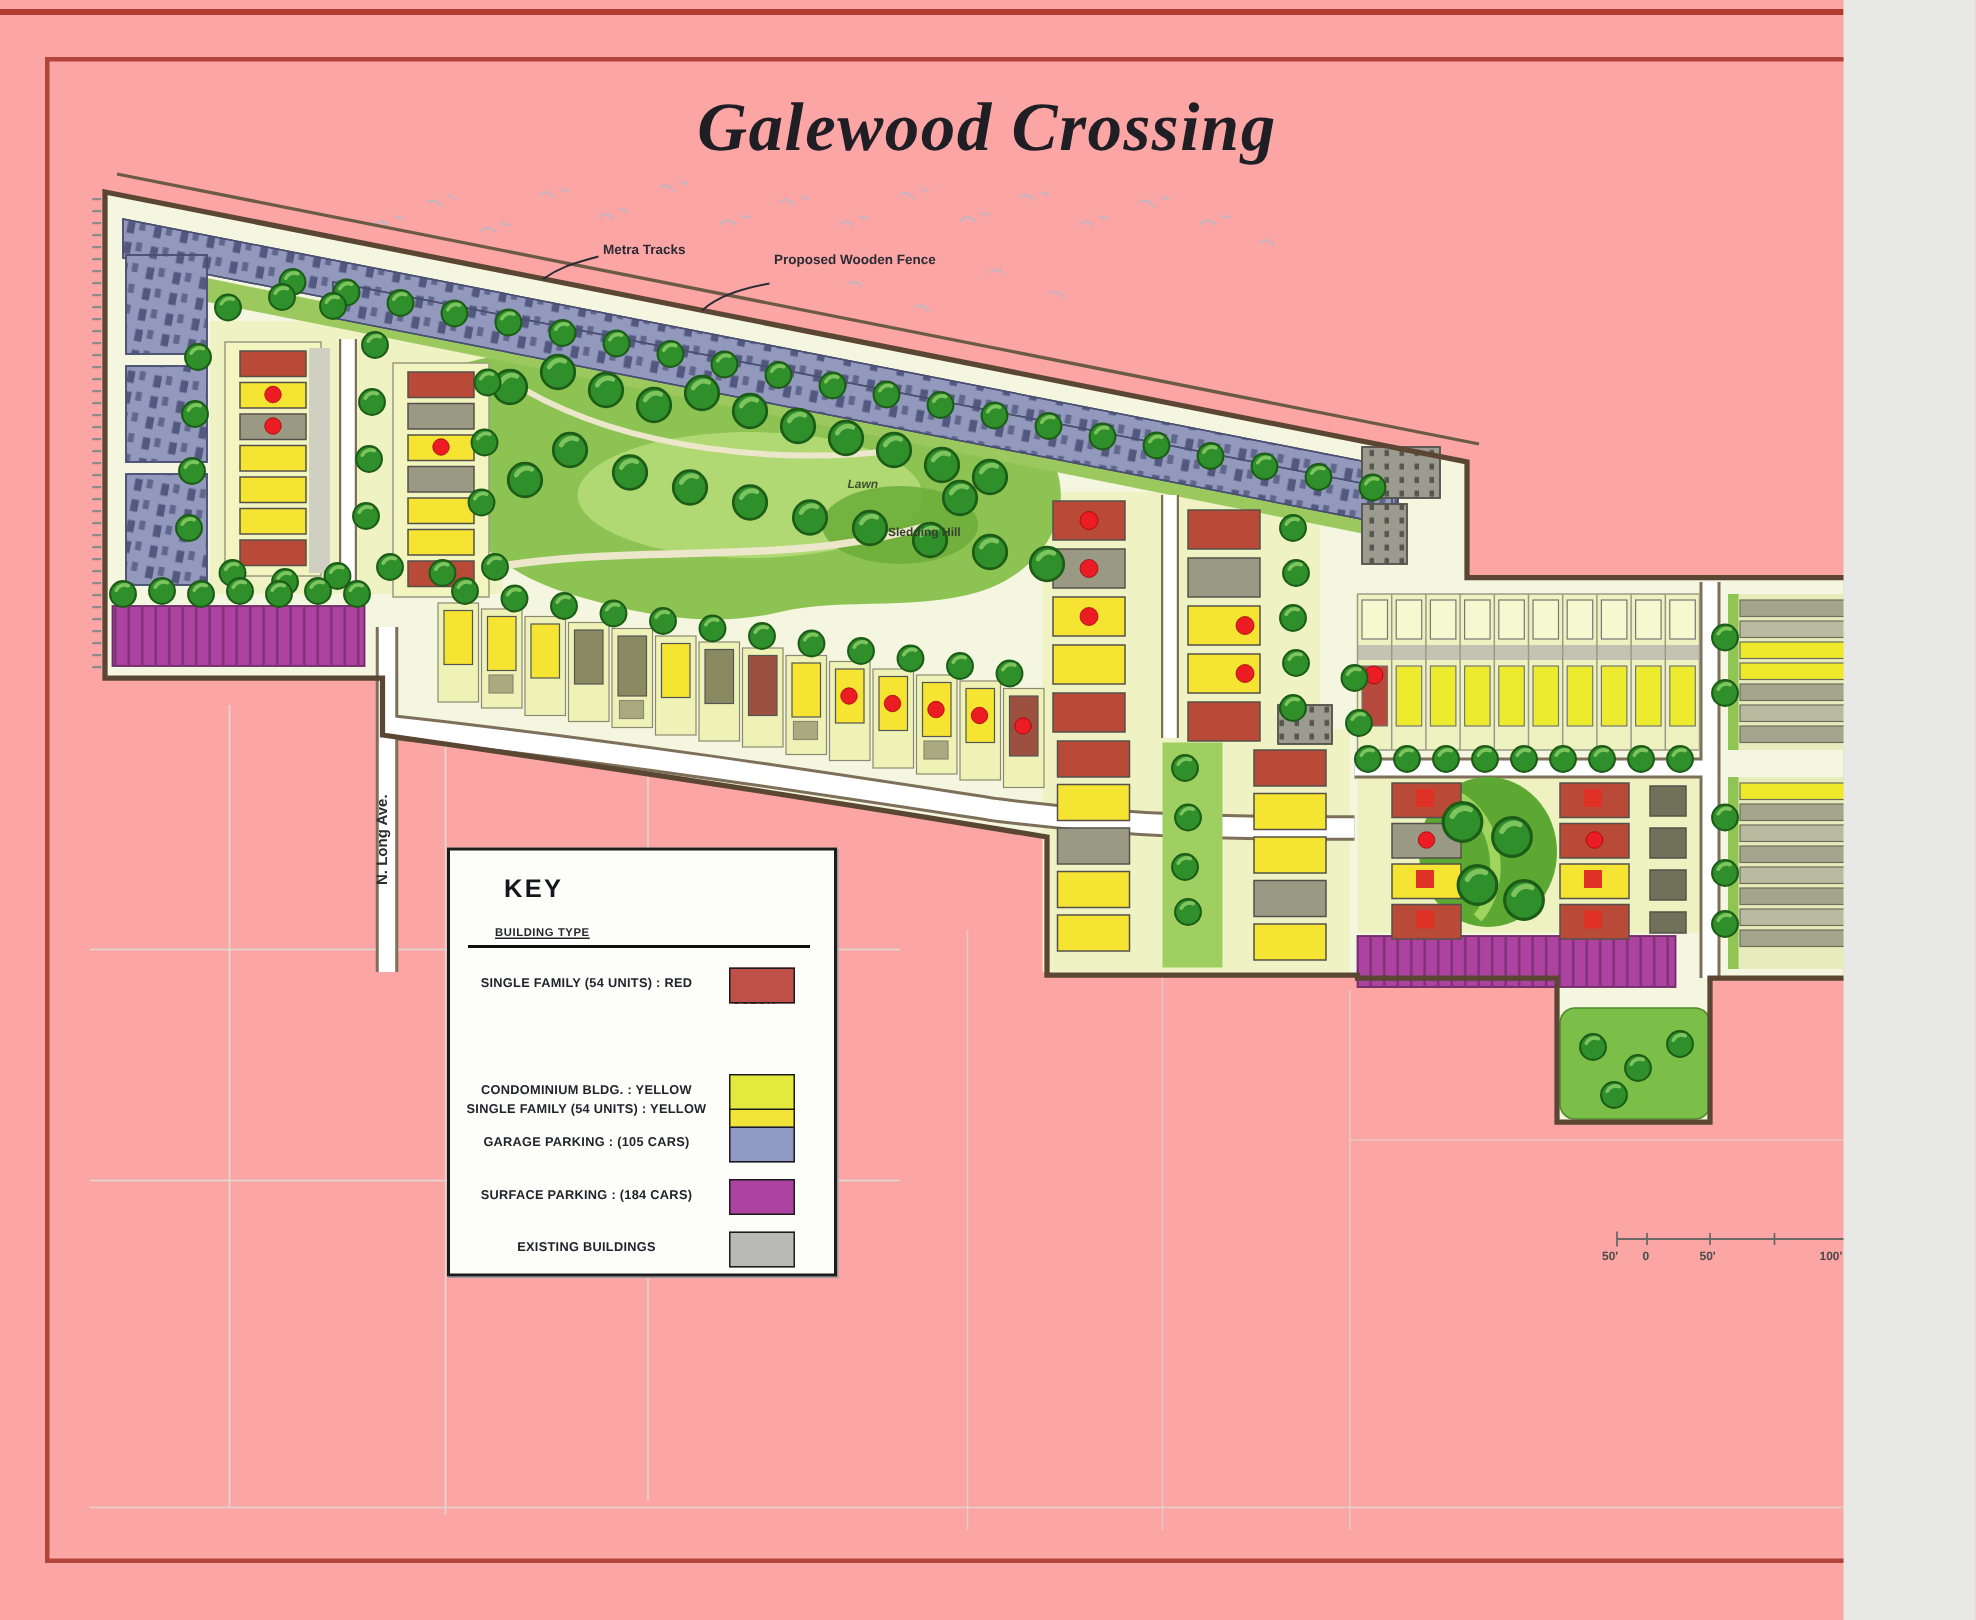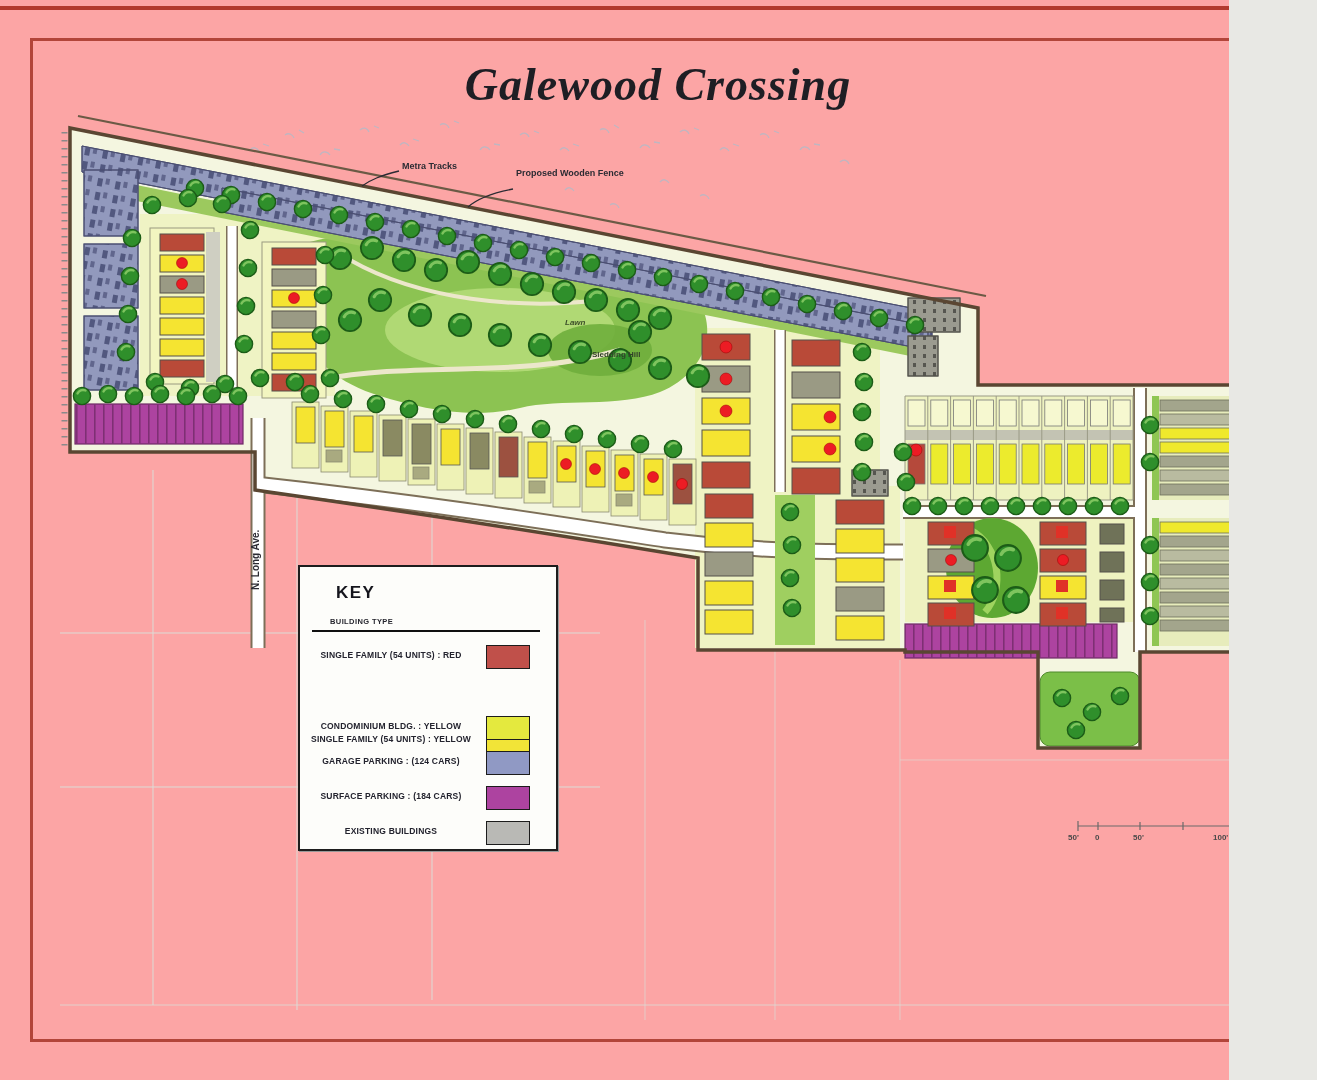--- a/index.html
+++ b/index.html
@@ -547,38 +547,38 @@
   <div class="lbl tiny" style="left:1240px;top:498px;">Sidewalk</div>
 
   <div class="scale-lbl" style="left:1068px;top:833px;">50'</div>
   <div class="scale-lbl" style="left:1095px;top:833px;">0</div>
   <div class="scale-lbl" style="left:1133px;top:833px;">50'</div>
   <div class="scale-lbl" style="left:1213px;top:833px;">100'</div>
   <div class="scale-lbl" style="left:1238px;top:833px;">200'</div>
 
   <div class="key">
     <div class="key-title">KEY</div>
-    <div class="key-h" style="left:30px;top:50px;">BUILDING TYPE</div>
+    <div class="key-h" style="left:30px;top:50px;text-decoration:underline;">BUILDING TYPE</div>
     <div class="key-h" style="left:188px;top:50px;margin-top:45px;">COLOR</div>
     <div class="key-line"></div>
 
     <div class="key-row" style="top:78px;">
       <div class="key-label">SINGLE FAMILY (54 UNITS) : RED</div>
       <div class="key-swatch" style="background:#c0504a"></div>
     </div>
     <div class="key-row" style="top:114px;margin-top:48px;">
       <div class="key-label">SINGLE FAMILY (54 UNITS) : YELLOW</div>
       <div class="key-swatch" style="background:#f2e437"></div>
     </div>
     <div class="key-row" style="top:149px;">
       <div class="key-label">CONDOMINIUM BLDG. : YELLOW</div>
       <div class="key-swatch" style="background:#e4e93e"></div>
     </div>
     <div class="key-row" style="top:184px;">
-      <div class="key-label">GARAGE PARKING : (124 CARS)</div>
+      <div class="key-label">GARAGE PARKING : (105 CARS)</div>
       <div class="key-swatch" style="background:#9099c4"></div>
     </div>
     <div class="key-row" style="top:219px;">
       <div class="key-label">SURFACE PARKING : (184 CARS)</div>
       <div class="key-swatch" style="background:#ad43a0"></div>
     </div>
     <div class="key-row" style="top:254px;">
       <div class="key-label">EXISTING BUILDINGS</div>
       <div class="key-swatch" style="background:#b9b9b5"></div>
     </div>

